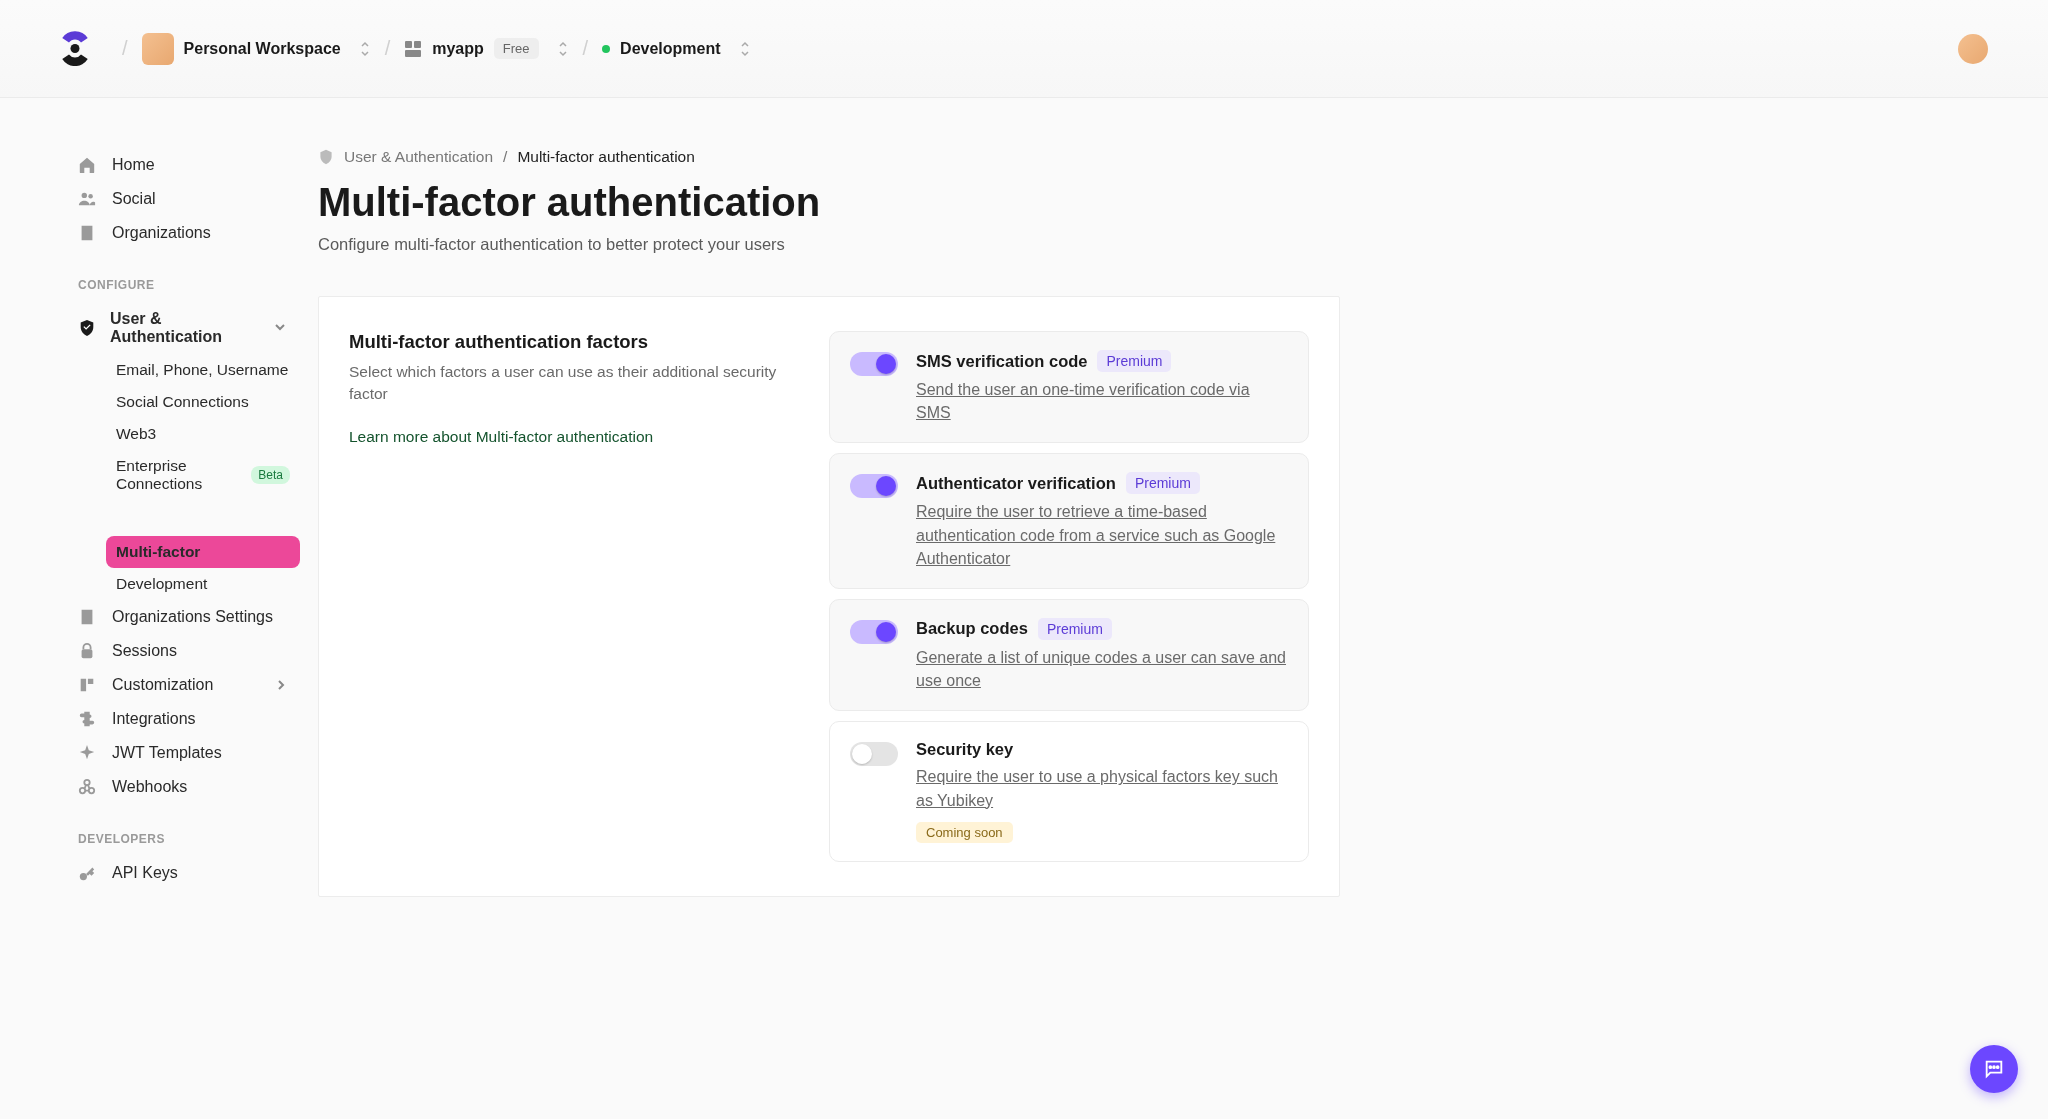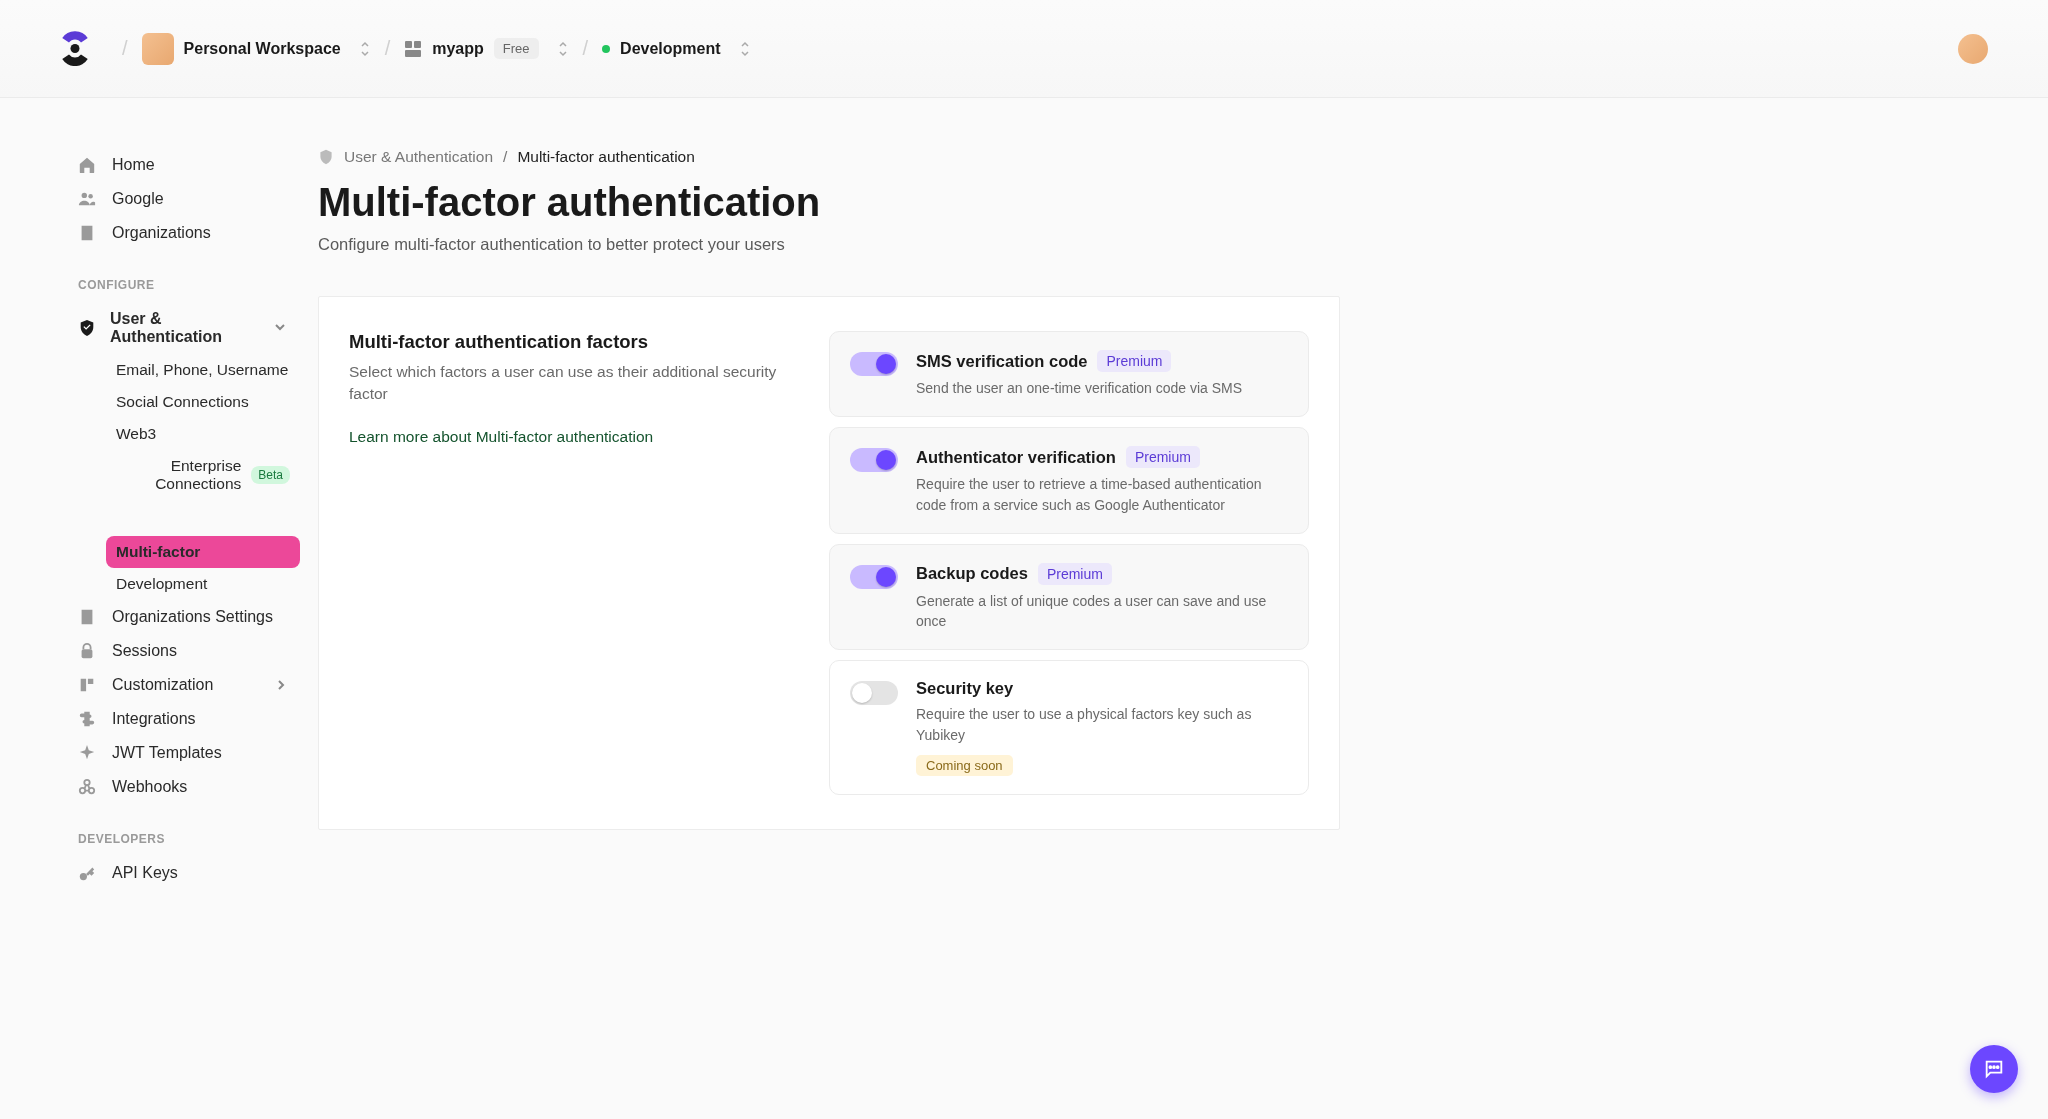--- a/index.html
+++ b/index.html
@@ -19,21 +19,21 @@
 .avatar-lg{width:30px;height:30px;border-radius:50%;background:linear-gradient(135deg,#f4c090,#e8a870);}
 
 
 .layout { display:flex; }
 .sidebar { width: 300px; padding: 50px 0 28px 78px; flex-shrink:0;}
 .s-item { display:flex; align-items:center; gap:14px; padding:8px 14px 8px 0; font-size:16px; color:#2a2a2a; cursor:pointer;}
 .s-item .icon-slot{width:20px; color:#9a9a9a; display:flex;}
 .s-heading { font-size:12px; letter-spacing:0.5px; color:#9a9a9a; font-weight:600; padding: 28px 0 10px 0;}
 .s-item.expandable{font-weight:600;}
 .s-item.expandable .icon-slot{color:#1a1a1a;}
-.s-sub-list{padding-left:28px;text-align:right;}
+.s-sub-list{padding-left:28px;}
 .s-sub{display:flex; align-items:center; gap:10px; padding:7px 10px; font-size:15.5px; color:#2a2a2a; cursor:pointer; border-radius:8px;}
 .s-sub.active{background:#ec4899; font-weight:600;margin-top:36px;}
 .beta-pill{background:#d1f7dd; color:#1a7a3e; font-size:12px; padding:2px 7px; border-radius:8px; font-weight:500;}
 .chevr{margin-left:auto; color:#888;}
 
 
 .main{flex:1; padding:50px 80px 40px 18px; max-width:1120px;}
 .crumb-row{display:flex; align-items:center; gap:10px; color:#777; font-size:15.5px; margin-bottom:14px;}
 .crumb-row .cur{color:#222;}
 h1.page-title{font-size:40px; font-weight:700; margin-bottom:10px;}
@@ -50,21 +50,21 @@
 .factor.on{background:#f8f8f8;}
 .toggle{width:48px; height:24px; border-radius:999px; background:#e4e4e4; position:relative; flex-shrink:0; margin-top:2px;}
 .toggle .knob{width:20px; height:20px; border-radius:50%; background:#fff; position:absolute; top:2px; left:2px; box-shadow:0 1px 2px rgba(0,0,0,.2);}
 .toggle.on{background:#c9baff;}
 .toggle.on .knob{left:26px; background:#6c47ff;}
 .factor-body{flex:1;}
 .factor-title-row{display:flex; align-items:center; gap:10px; margin-bottom:6px;}
 .factor-title{font-size:16.5px; font-weight:600;}
 .premium{background:#ece8fb; color:#5b3bd6; font-size:14px; padding:3px 9px; border-radius:5px; font-weight:500;}
 .coming{background:#fff3d6; color:#8a6a1a; font-size:13px; padding:3px 10px; border-radius:5px; font-weight:500; display:inline-block; margin-top:10px;}
-.factor-desc{color:#6a6a6a; font-size:14px; line-height:1.45;}
+.factor-desc{color:#6a6a6a; font-size:16px; line-height:1.45;text-decoration:underline;}
 
 .fab{position:fixed; bottom:26px; right:30px; width:48px; height:48px; border-radius:50%; background:#6c47ff; display:flex; align-items:center; justify-content:center; color:#fff; box-shadow:0 4px 12px rgba(108,71,255,.4);}
 
 svg { flex-shrink:0; }
 </style>
 </head>
 <body>
 
 <div class="topbar">
   <svg class="logo" viewBox="0 0 40 46">
@@ -124,21 +124,21 @@
       <span>Home</span>
     </div>
     <div class="s-item">
       <span class="icon-slot">
           <svg width="18" height="18" viewBox="0 0 20 20" fill="currentColor">
             <circle cx="7" cy="6" r="3"></circle>
             <circle cx="14" cy="7" r="2.5"></circle>
             <path d="M1 17c0-3 3-5 6-5s6 2 6 5zM13 17c0-2 2-4 4-4 1 0 2 .5 2 1v3z"></path>
           </svg>
         </span>
-      <span>Google</span>
+      <span>Social</span>
     </div>
     <div class="s-item">
       <span class="icon-slot">
           <svg width="18" height="18" viewBox="0 0 20 20" fill="currentColor">
             <path d="M4 2h12v16H4zM6 5h2v2H6zm4 0h2v2h-2zM6 9h2v2H6zm4 0h2v2h-2zM8 14h4v4H8z"></path>
           </svg>
         </span>
       <span>Organizations</span>
     </div>
 

